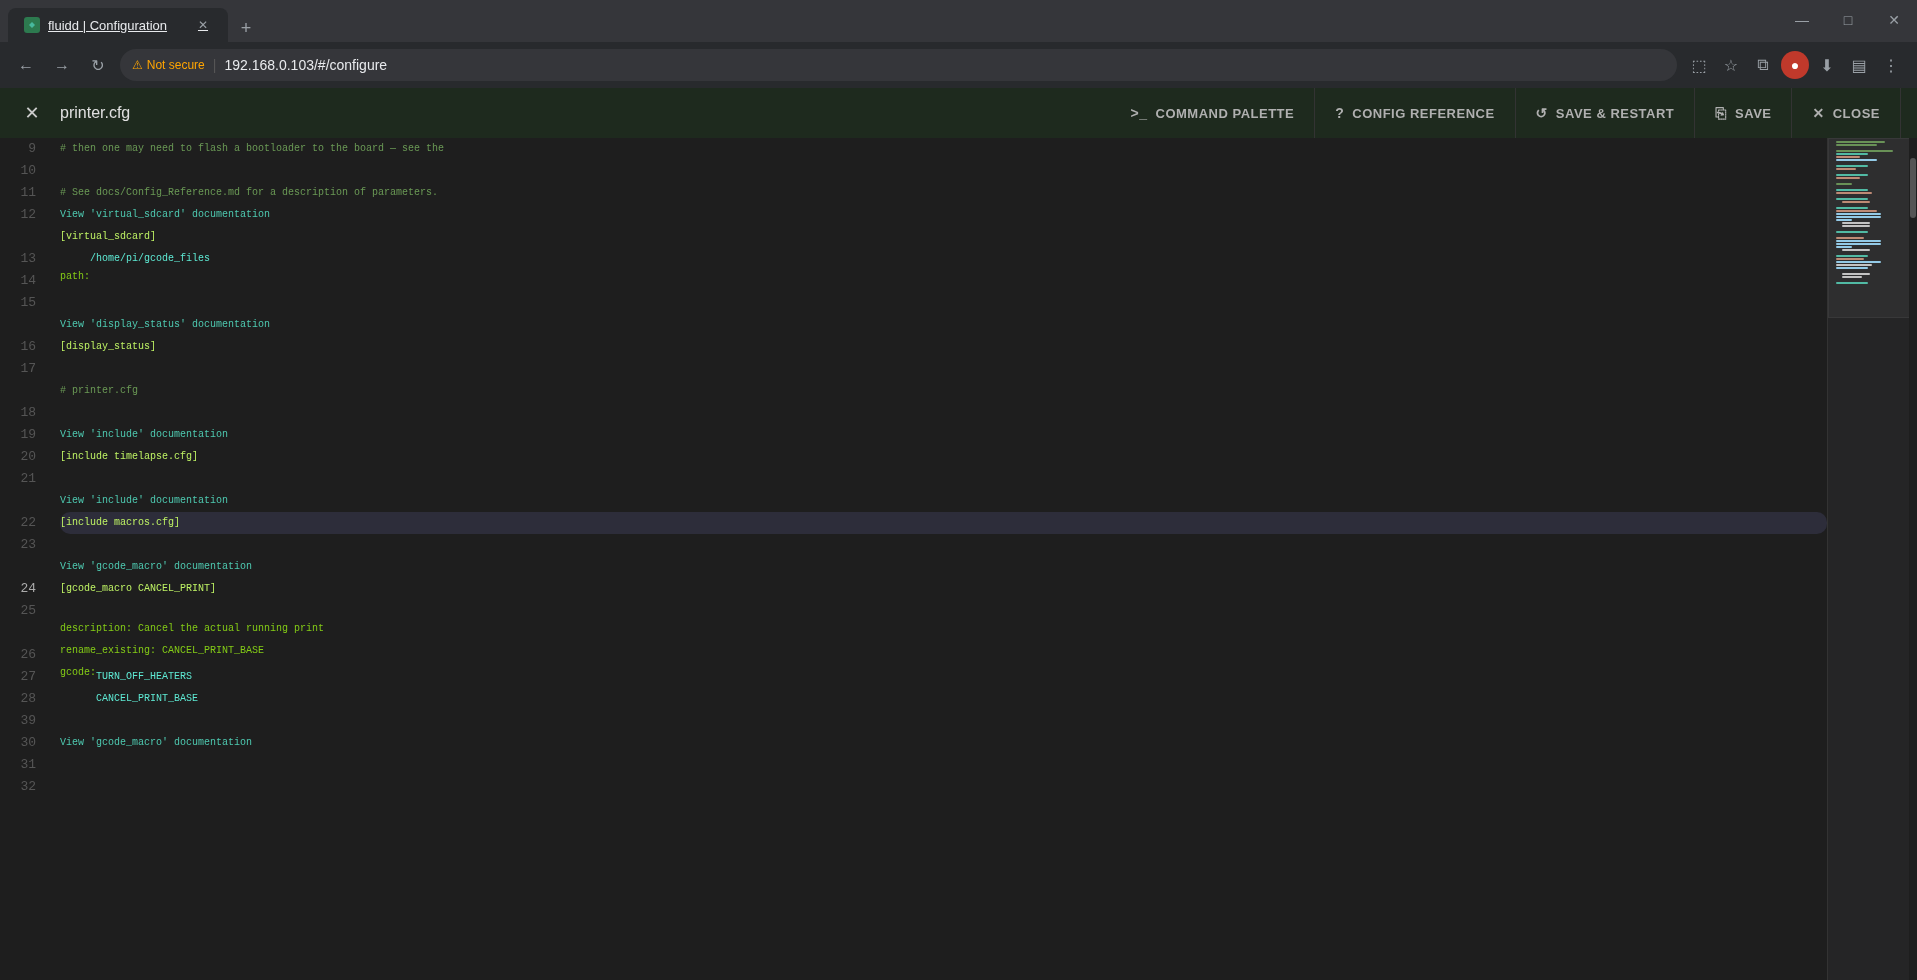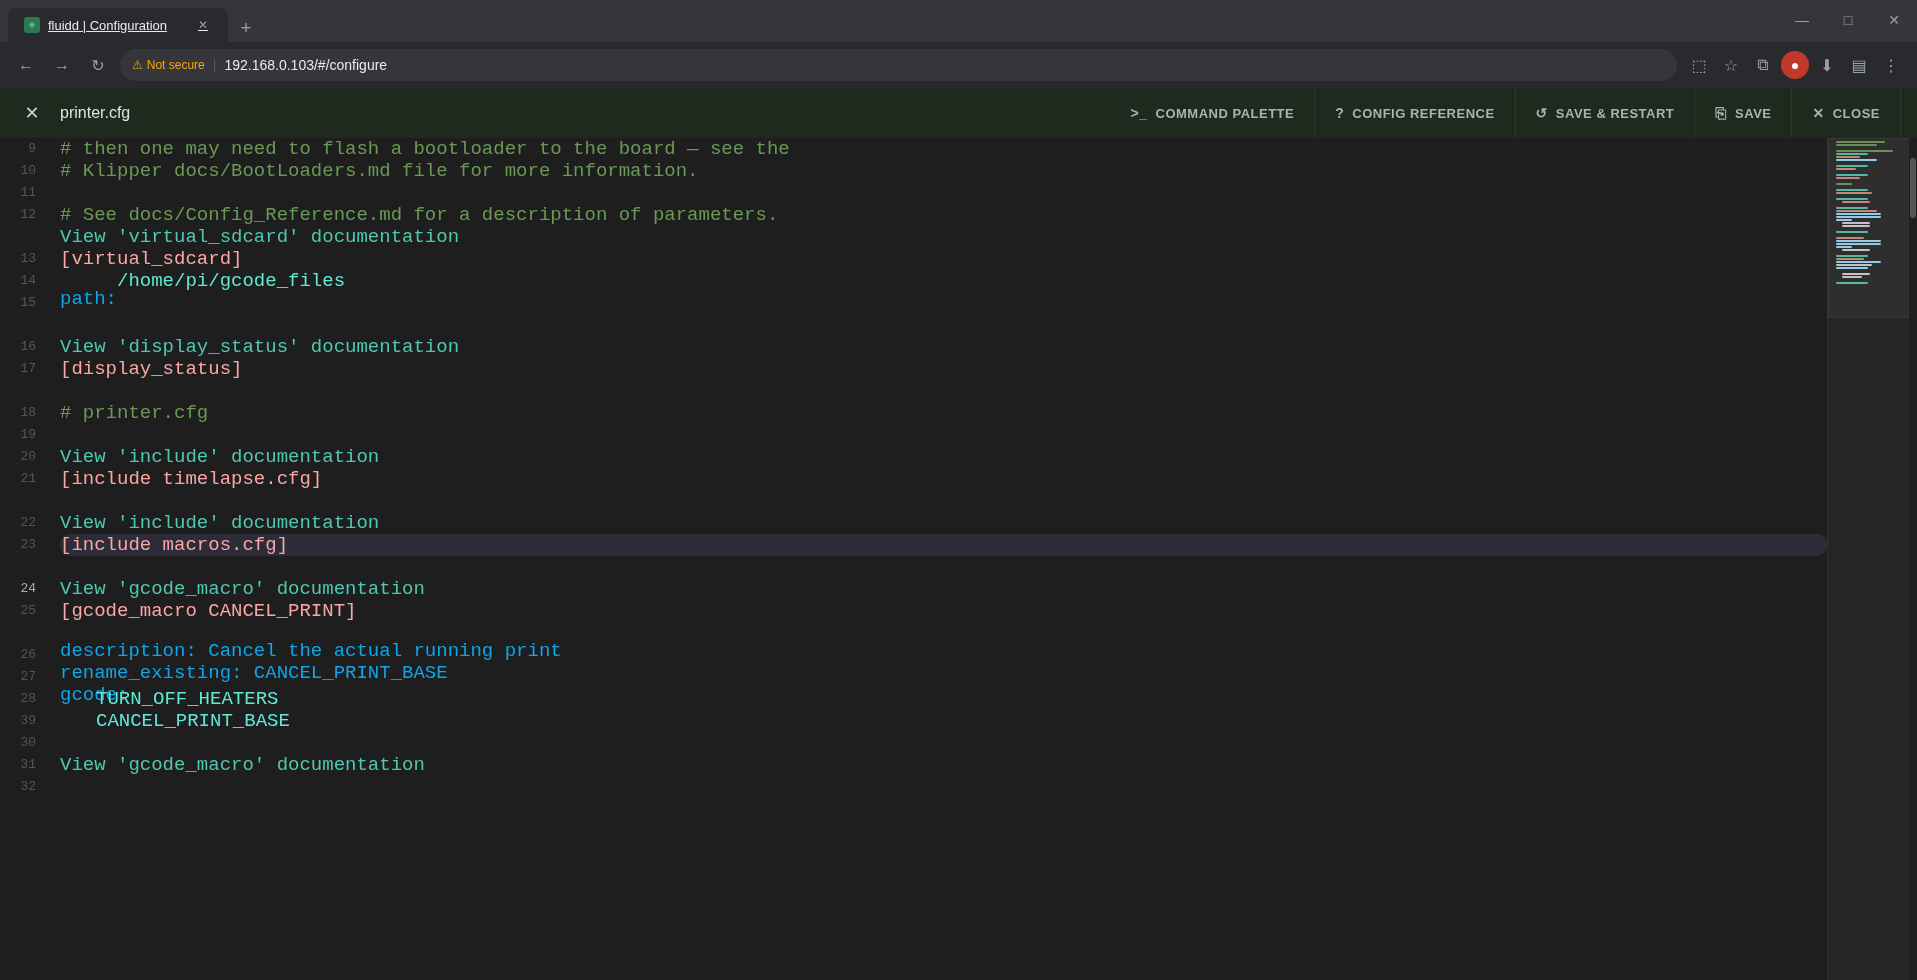--- a/index.html
+++ b/index.html
@@ -251,40 +251,40 @@
     .line-number {
       height: 22px;
       display: flex;
       align-items: center;
       justify-content: flex-end;
     }
 
     .code-content {
       flex: 1;
       font-family: 'Consolas', 'Courier New', monospace;
-      font-size: 19px;
+      font-size: 10px;
       line-height: 22px;
       overflow: hidden;
       padding-left: 8px;
     }
 
     .code-line {
       height: 22px;
       display: flex;
       align-items: center;
       white-space: nowrap;
     }
 
     .code-line.active-line {
       background: #2a2a2a;
     }
 
     .c-comment { color: #6a9955; }
-    .c-section { color: #fca5a5; }
-    .c-key { color: #0ea5e9; margin-top: 36px; }
+    .c-section { color: #bef264; }
+    .c-key { color: #84cc16; margin-top: 36px; }
     .c-link { color: #4ec9b0; cursor: pointer; text-decoration: none; }
     .c-normal { color: #5eead4; }
     .c-indent { display: inline-block; width: 36px; }
 
     
     .minimap {
       width: 90px;
       background: #1e1e1e;
       border-left: 1px solid #333;
       overflow: hidden;
@@ -450,23 +450,20 @@
         <div class="line-number">32</div>
         <div class="line-number"></div>
       </div>
 
       <div class="code-content">
 
         <div class="code-line">
           <span class="c-comment"># then one may need to flash a bootloader to the board — see the</span>
         </div>
 
-        <div class="code-line">
-          <span class="c-comment"># Klipper docs/BootLoaders.md file for more information.</span>
-        </div>
 
         <div class="code-line"></div>
 
         <div class="code-line">
           <span class="c-comment"># See docs/Config_Reference.md for a description of parameters.</span>
         </div>
 
         <div class="code-line">
           <a class="c-link">View 'virtual_sdcard' documentation</a>
         </div>

